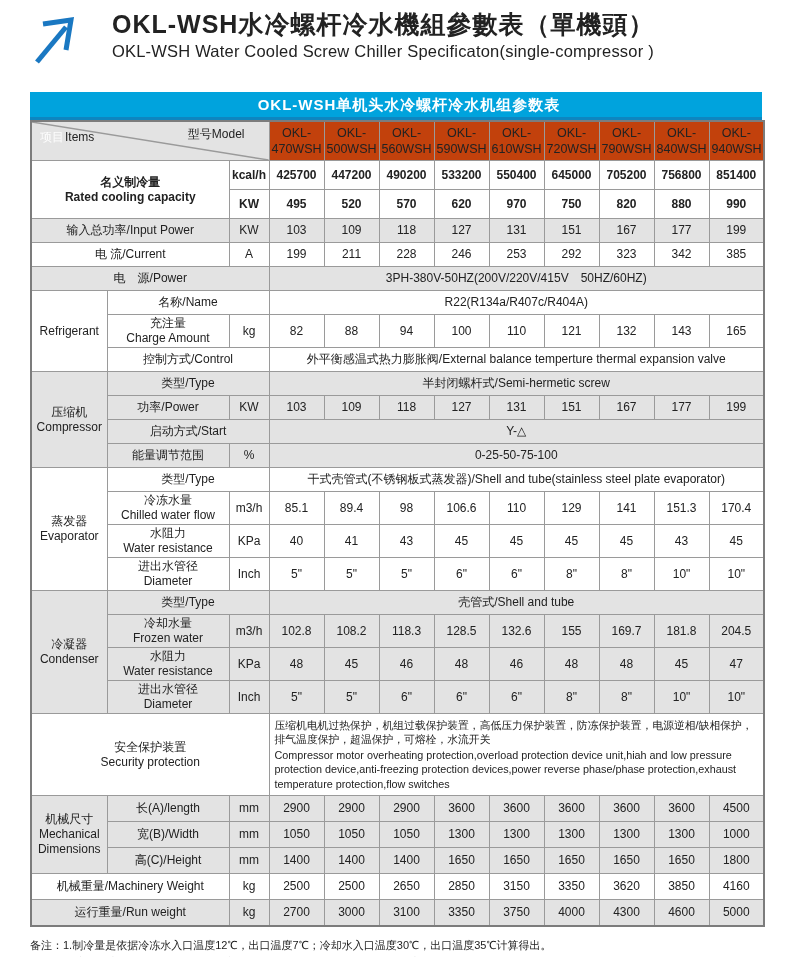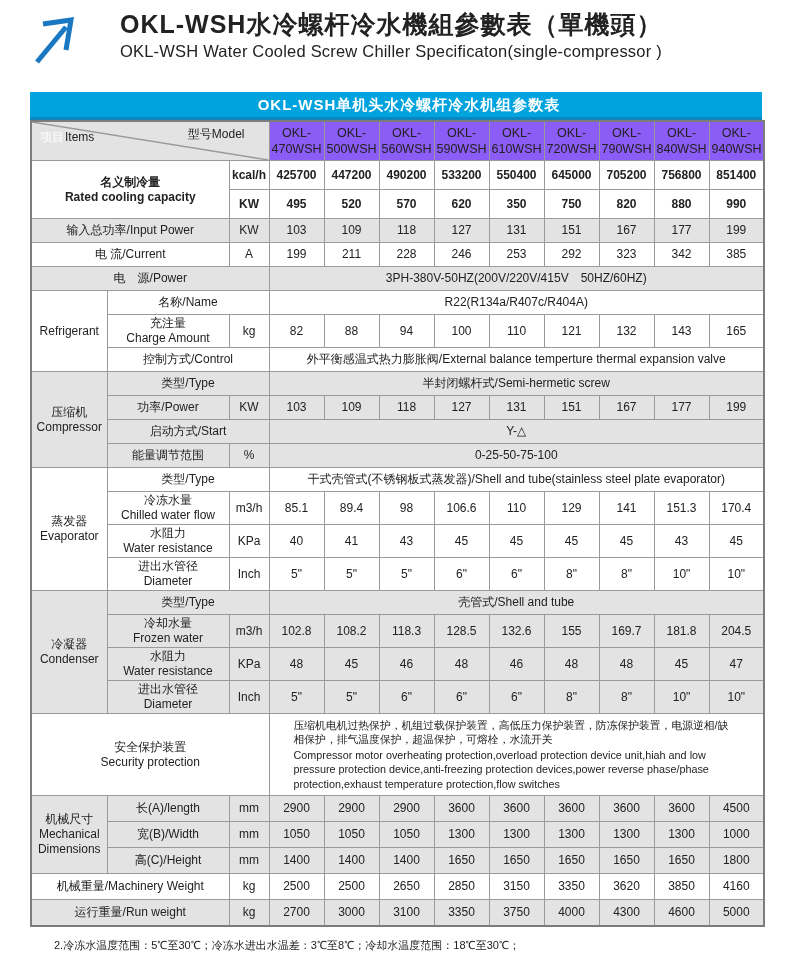--- a/index.html
+++ b/index.html
@@ -1,49 +1,49 @@
 <!DOCTYPE html>
 <html><head>
 <meta charset="utf-8">
 <style>
   html,body{margin:0;padding:0;background:#fff;}
   body{width:790px;height:957px;font-family:"Liberation Sans",sans-serif;color:#222;}
   .page{padding:6px 28px 0 30px;}
 
   
-  .titlebar{display:flex;align-items:flex-start;gap:32px;margin-top:4px;height:62px;}
+  .titlebar{display:flex;align-items:flex-start;gap:24px;margin-top:4px;height:62px;}
   .arrow-wrap{width:58px;height:56px;flex:0 0 auto;padding-top:2px;}
   .title-text{padding-top:0;}
   .t-zh{font-size:25px;font-weight:700;letter-spacing:1px;line-height:1.15;}
   .t-en{font-size:16.5px;margin-top:3px;letter-spacing:0.2px;}
 
   
   .banner{margin-top:20px;height:25px;line-height:25px;text-align:center;
           color:#fff;font-size:15px;font-weight:700;letter-spacing:1px;
           border-bottom:3px solid #0d86c0;padding-left:26px;}
 
   
   table{border-collapse:collapse;table-layout:fixed;width:733px;font-size:12px;}
   td{border:1px solid #9a9a9a;text-align:center;vertical-align:middle;
      padding:1px 2px;line-height:1.25;overflow:hidden;}
   table{border:2px solid #7c7c7c;}
   .sec-w td{background:#ffffff;}
   .sec-g td{background:#e3e3e3;}
   td.corner{background:#e3e3e3 !important;position:relative;height:36px;}
-  tr.head td.model{background:#8b5cf6;font-size:12.5px;line-height:1.3;text-align:center;}
+  tr.head td.model{background:#c2410c;font-size:12.5px;line-height:1.3;text-align:center;}
   .rh-2l td{height:29px;}
   .rh-1l td{height:21px;margin-left:18px;}
   .rh-cap td{height:26px;font-weight:bold;}
   .rh-dim td{height:23px;}
   .corner .c-items{position:absolute;left:8px;bottom:15px;font-size:12px;}
   .corner .c-zh{color:#fdfdfd;margin-right:1px;}
   .corner .c-model{position:absolute;right:24px;top:5px;font-size:12px;}
   .corner svg{position:absolute;left:0;top:0;width:100%;height:100%;}
   .lbl2 div{line-height:1.25;}
-  .left-cell{text-align:left;padding:4px 24px;font-size:10.8px;line-height:1.34;}
+  .left-cell{text-align:left;padding:4px 5px;font-size:10.8px;line-height:1.34;}
   .left-cell .sec-zh{margin-bottom:1px;}
 
   
   .notes{margin-top:10px;font-size:11px;line-height:1.55;color:#1d1d1d;}
   .notes div{white-space:nowrap;}
   .ind1{padding-left:24px;}
 </style>
 </head>
 <body>
 
@@ -142,21 +142,21 @@
           <td>705200</td>
           <td>756800</td>
           <td>851400</td>
     </tr>
     <tr class="sec-w rh-cap">
       <td>KW</td>
       <td>495</td>
           <td>520</td>
           <td>570</td>
           <td>620</td>
-          <td>350</td>
+          <td>970</td>
           <td>750</td>
           <td>820</td>
           <td>880</td>
           <td>990</td>
     </tr>
 
     <tr class="sec-g rh-1l">
       <td colspan="2">输入总功率/Input Power</td>
       <td>KW</td>
       <td>103</td>
@@ -440,17 +440,18 @@
           <td>4000</td>
           <td>4300</td>
           <td>4600</td>
           <td>5000</td>
     </tr>
 
     </tbody>
   </table>
 
   <div class="notes">
+    <div>备注：1.制冷量是依据冷冻水入口温度12℃，出口温度7℃；冷却水入口温度30℃，出口温度35℃计算得出。</div>
     <div class="ind1">2.冷冻水温度范围：5℃至30℃；冷冻水进出水温差：3℃至8℃；冷却水温度范围：18℃至30℃；</div>
 
   </div>
 
 </div>
 
 </body></html>

